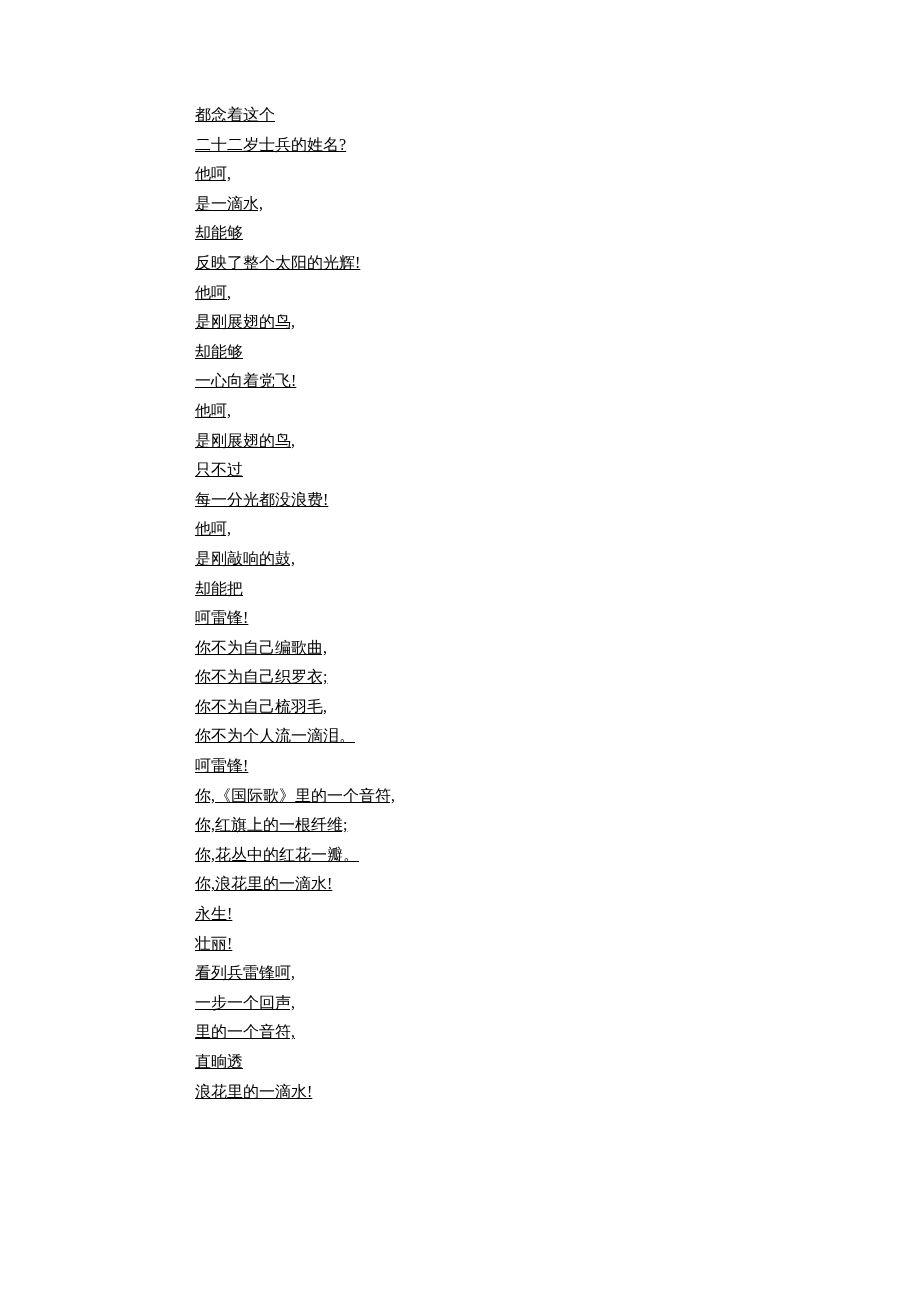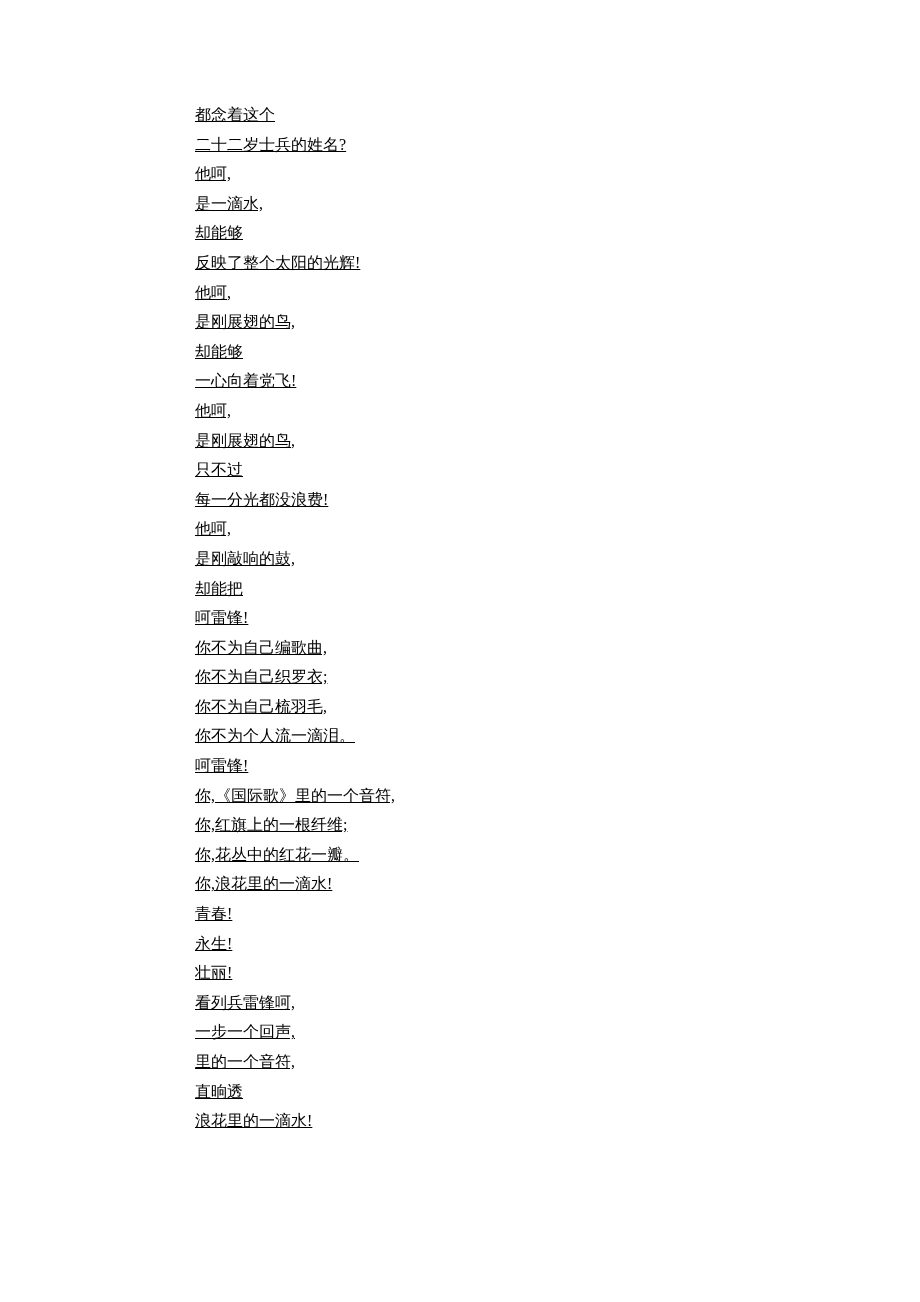--- a/index.html
+++ b/index.html
@@ -46,21 +46,20 @@
   <div class="line">呵雷锋!</div>
   <div class="line">你不为自己编歌曲,</div>
   <div class="line">你不为自己织罗衣;</div>
   <div class="line">你不为自己梳羽毛,</div>
   <div class="line">你不为个人流一滴泪。</div>
   <div class="line">呵雷锋!</div>
   <div class="line">你,《国际歌》里的一个音符,</div>
   <div class="line">你,红旗上的一根纤维;</div>
   <div class="line">你,花丛中的红花一瓣。</div>
   <div class="line">你,浪花里的一滴水!</div>
-  <div class="line">青春!</div>
   <div class="line">永生!</div>
   <div class="line">壮丽!</div>
   <div class="line">看列兵雷锋呵,</div>
   <div class="line">一步一个回声,</div>
   <div class="line">里的一个音符,</div>
   <div class="line">直晌透</div>
   <div class="line">浪花里的一滴水!</div>
 </div>
 
 </body></html>

